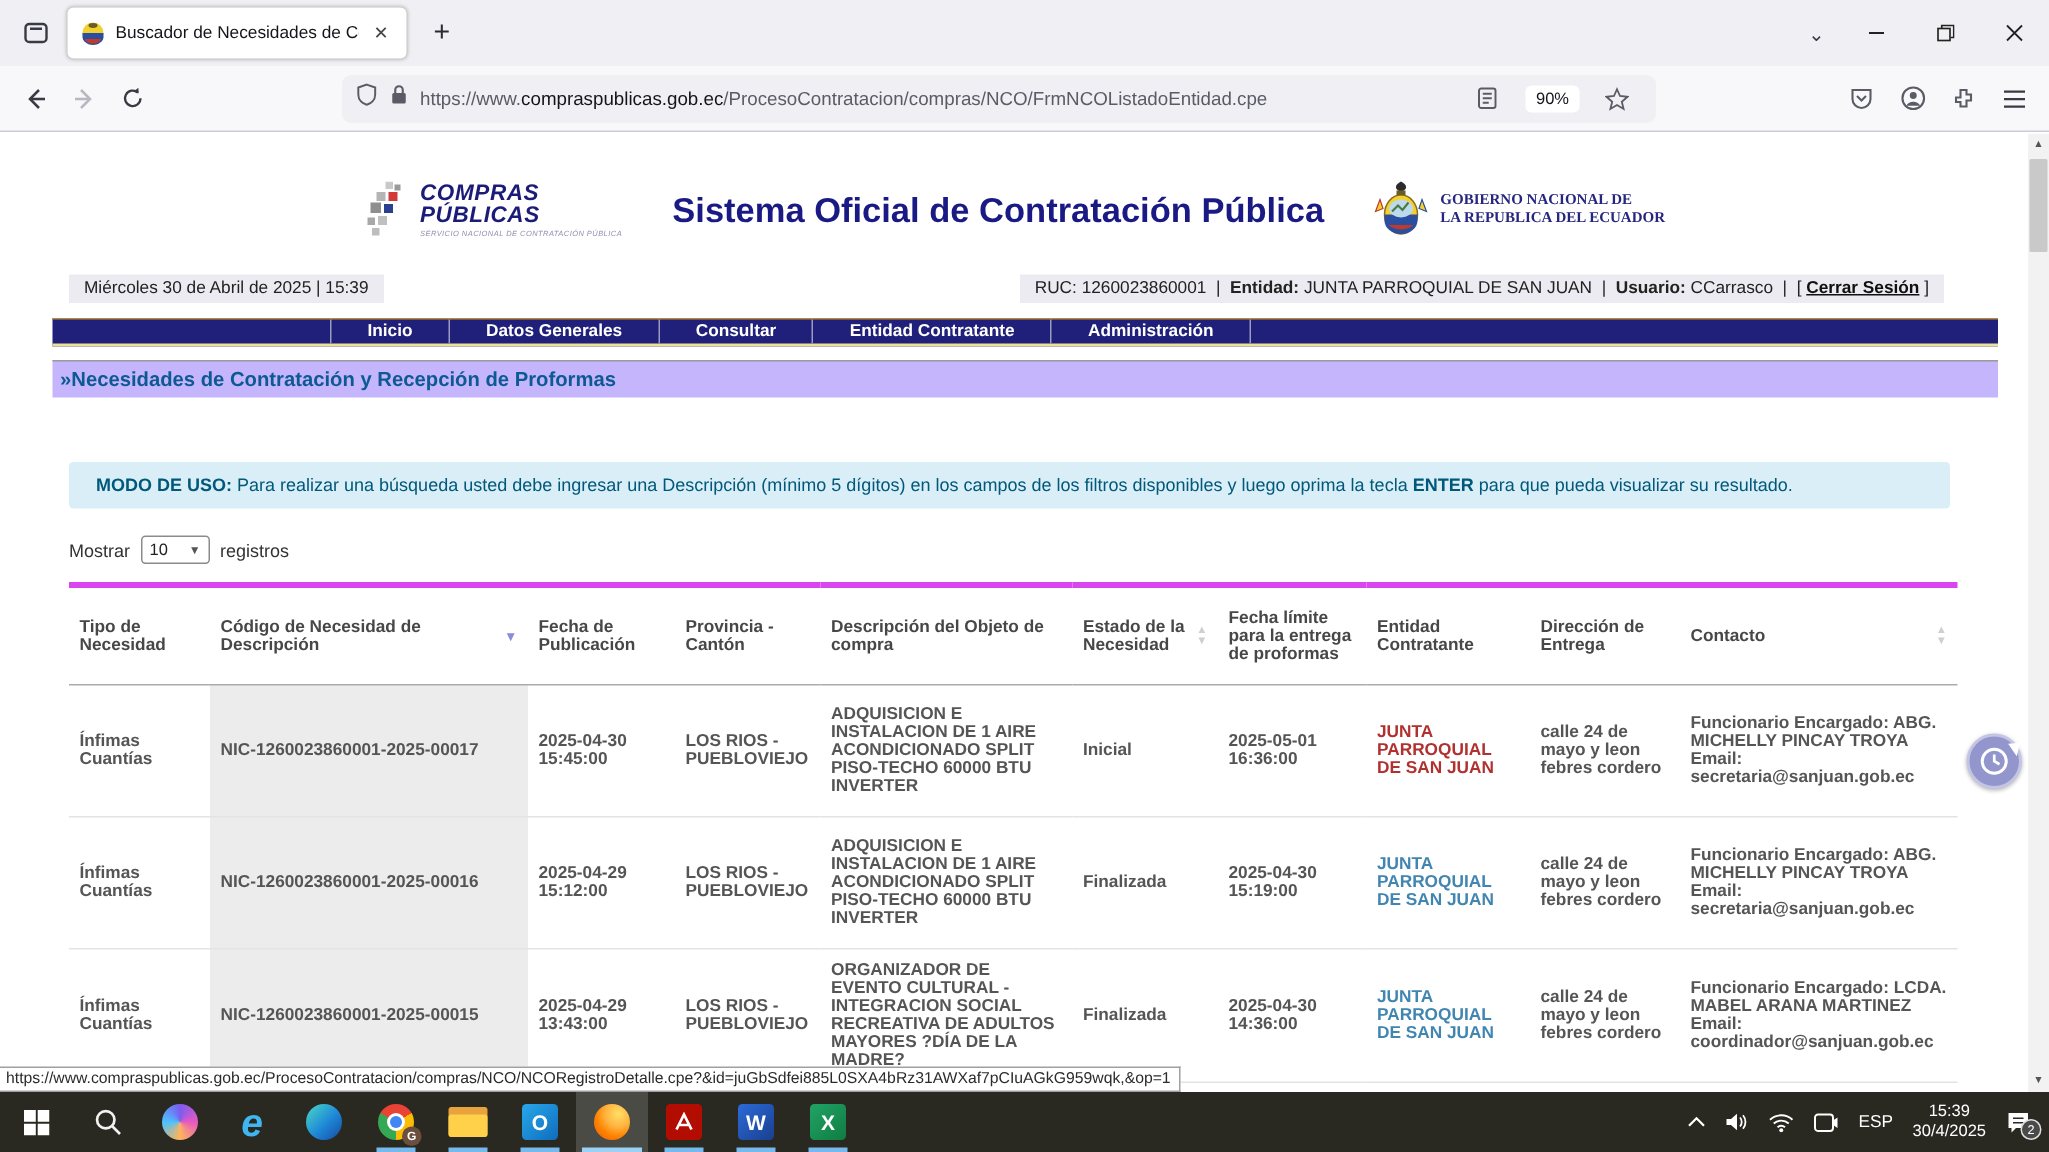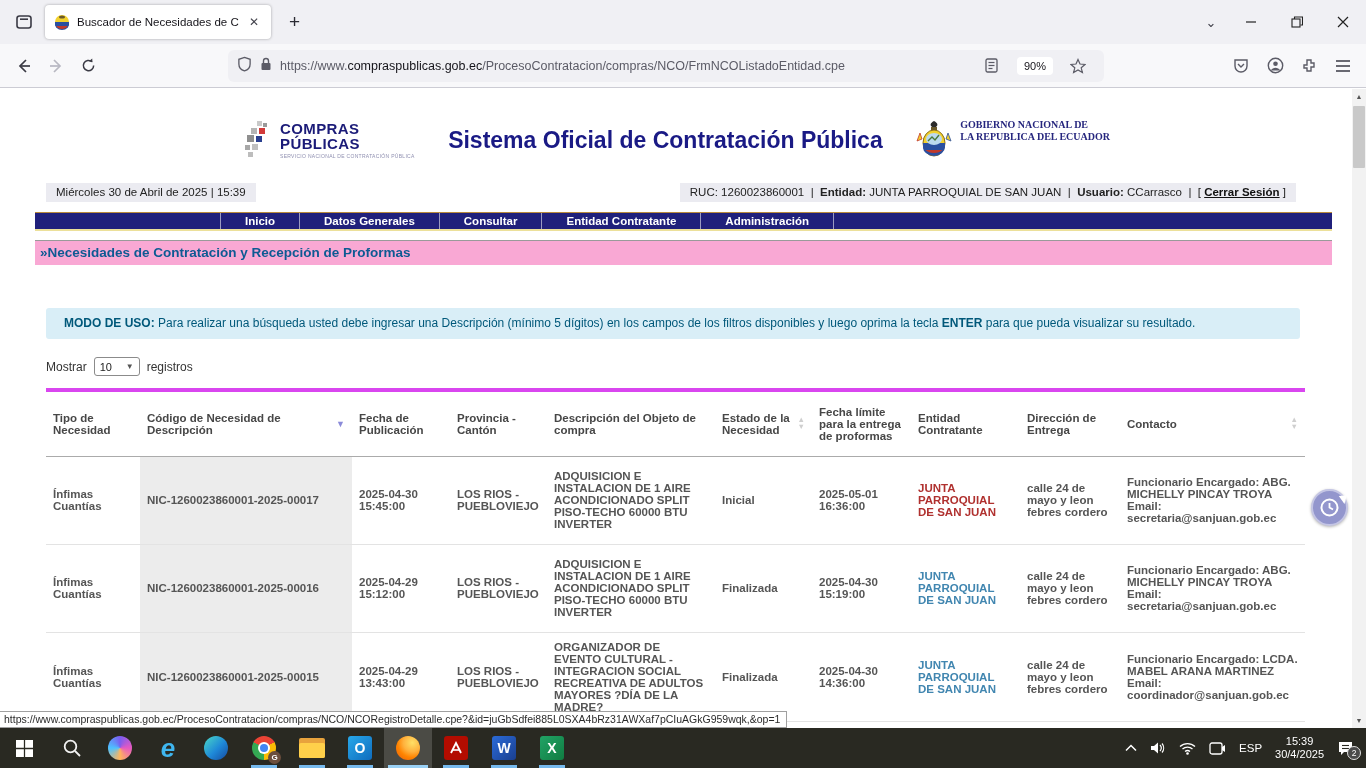--- a/index.html
+++ b/index.html
@@ -27,39 +27,39 @@
   .url-text b { color:#15141a; font-weight:normal; }
   .zoom-chip { background:#fff; border-radius:4px; padding:3px 7px; font-size:11px; color:#15141a; }
   .tool-ico { width:34px; height:32px; display:flex; align-items:center; justify-content:center; }
   .chrome-right { margin-left:auto; margin-right:6px; display:flex; align-items:center; }
 
   
   .content { position:absolute; top:89px; left:0; width:1366px; height:639px; background:#fff; overflow:hidden; }
   .site { position:absolute; left:35px; top:0; width:1297px; }
 
   .masthead { margin-top:15px; height:72px; display:flex; align-items:center; }
-  .cp-logo { margin-left:208px; display:flex; align-items:flex-start; gap:7px; flex:none; }
+  .cp-logo { margin-left:208px; display:flex; align-items:flex-start; gap:7px; flex:none;font-style:italic; }
   .cp-text .l1 { font-size:15px; font-weight:bold; color:#1b1b78; letter-spacing:.4px; line-height:15px; }
   .cp-text .tag { font-size:5px; color:#8f8fb0; letter-spacing:.3px; margin-top:2px; }
   .main-title { flex:1; text-align:center; font-size:23px; font-weight:bold; color:#1a1a85; }
-  .gov-logo { flex:none; margin-right:222px; display:flex; align-items:flex-start; gap:8px; }
+  .gov-logo { flex:none; margin-right:222px; display:flex; align-items:center; gap:8px; }
   .gov-text { font-family:"Liberation Serif", serif; font-size:10px; font-weight:bold; color:#26267e; line-height:12px; }
 
   .inforow { margin-top:7px; display:flex; justify-content:space-between; align-items:center; }
   .chip { background:#ebebf1; padding:3px 10px 4px; font-size:11.5px; color:#222; }
   .chip-left { margin-left:11px;text-align:right; }
   .chip-right { margin-right:36px; }
   .chip-right b { font-weight:bold; }
   .logout-link { font-weight:bold; text-decoration:underline; color:#111; }
 
   .mainnav { margin-top:10px; height:19px; background:#20207b; border-top:1px solid #b98a3c; border-bottom:2px solid #ece09a; display:flex; align-items:stretch; font-size:11.5px; font-weight:bold; color:#fff; }
   .nav-spacer { width:186px; border-right:1px solid #9a9ac2; }
   .nav-item { padding:0 24px; display:flex; align-items:center; border-right:1px solid #9a9ac2; white-space:nowrap; }
 
-  .pagetitle { margin-top:9px; background:#f9a8d4; border-top:1px solid #9a9a9a; padding:4px 5px 5px; font-size:13.5px; font-weight:bold; color:#0d5a93; }
+  .pagetitle { margin-top:9px; background:#c4b5fd; border-top:1px solid #9a9a9a; padding:4px 5px 5px; font-size:13.5px; font-weight:bold; color:#0d5a93; }
 
   .modo { margin:43px 32px 0 11px; background:#d9eef7; border-radius:3px; padding:8px 18px 9px; font-size:12px; color:#00587a; }
   .modo b { font-weight:bold; }
 
   .controls { margin:18px 32px 0 11px; display:flex; align-items:center; font-size:12px; color:#333; }
   .lenselect { margin:0 7px; width:46px; height:19px; border:1px solid #8b8b8b; border-radius:3px; background:#fff; display:flex; align-items:center; justify-content:space-between; padding:0 5px; font-size:11px; color:#222; }
   .lenselect .caret { font-size:8px; color:#555; }
   .filter-wrap { margin-left:auto; display:flex; align-items:center; gap:5px; }
   .filter-input { width:151px; height:22px; border:1px solid #a5a5b0; border-radius:2px; background:#fff; }
 

